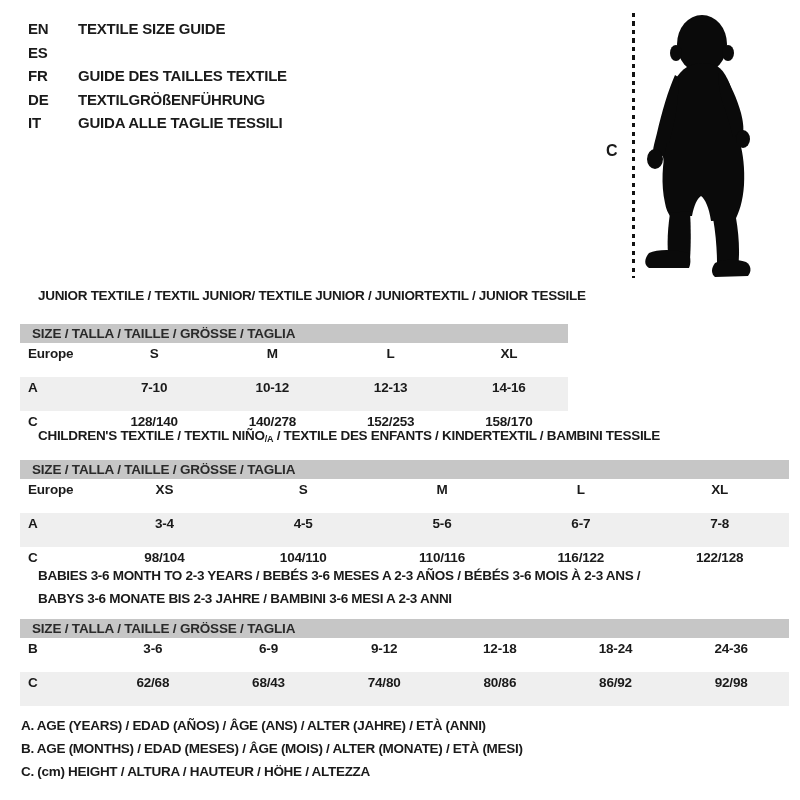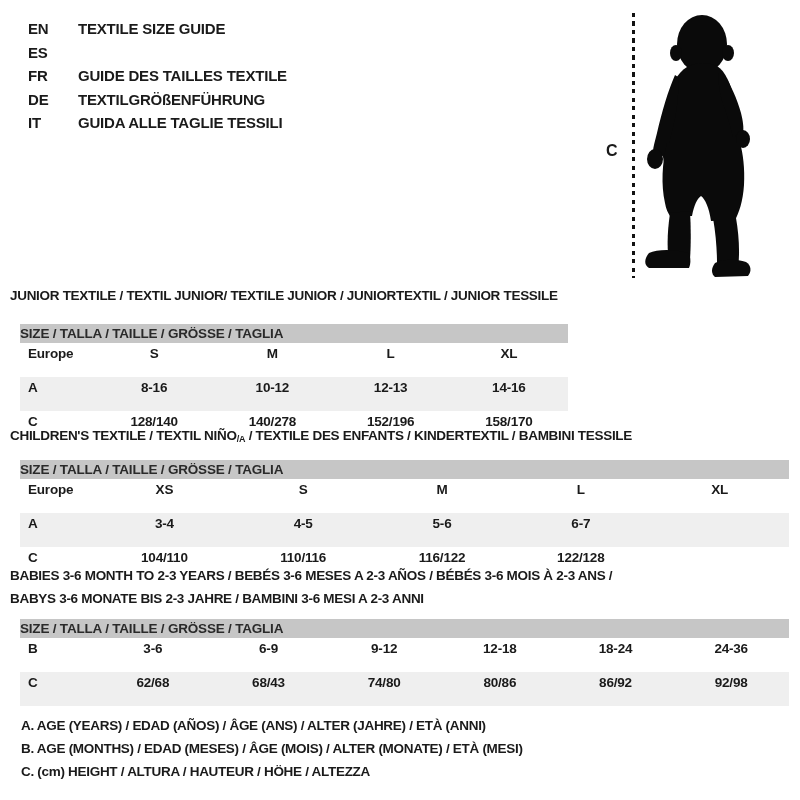--- a/index.html
+++ b/index.html
@@ -15,31 +15,31 @@
   .lang-code{width:50px;}
   
   .measure-line{
     position:absolute;left:632px;top:13px;width:3px;height:265px;
     background:repeating-linear-gradient(to bottom,#121212 0 4px,transparent 4px 8.5px);
   }
   .height-label{position:absolute;left:606px;top:142px;font-size:16px;}
   .silhouette{position:absolute;left:643px;top:13px;}
   .silhouette path,.silhouette ellipse{fill:#0a0a0a;}
   
-  .sec-heading{position:absolute;left:10px;font-size:13.5px;letter-spacing:-0.3px;white-space:nowrap;}
+  .sec-heading{position:absolute;left:38px;font-size:13.5px;letter-spacing:-0.3px;white-space:nowrap;}
   .h1{top:288px;}
   .h2{top:428px;}
   .h3{top:564px;line-height:23px;}
   .subscript{font-size:9px;vertical-align:-2px;letter-spacing:-0.2px;}
   
   .stable{position:absolute;left:20px;font-size:13.5px;}
   .t1{top:324px;width:548px;}
   .t2{top:460px;width:769px;}
   .t3{top:619px;width:769px;}
-  .size-bar{height:19px;line-height:19px;background:#c6c6c6;color:#2a2a2a;padding-left:0;}
+  .size-bar{height:19px;line-height:19px;background:#c6c6c6;color:#2a2a2a;padding-left:12px;}
   .trow{display:grid;height:34px;line-height:21px;}
   .t1 .trow{grid-template-columns:75px repeat(4,1fr);}
   .t2 .trow{grid-template-columns:75px repeat(5,1fr);}
   .t3 .trow{grid-template-columns:75px repeat(6,1fr);}
   .shaded{background:#efefef;}
   .tlabel{padding-left:8px;text-align:left;}
   .tcell{text-align:center;}
   
   .legend{position:absolute;left:21px;top:714px;font-size:13.5px;line-height:23.2px;letter-spacing:-0.3px;}
 </style>
@@ -91,30 +91,30 @@
   <div class="size-bar">SIZE / TALLA / TAILLE / GRÖSSE / TAGLIA</div>
   <div class="trow">
     <span class="tlabel">Europe</span>
     <span class="tcell">S</span>
     <span class="tcell">M</span>
     <span class="tcell">L</span>
     <span class="tcell">XL</span>
   </div>
   <div class="trow shaded">
     <span class="tlabel">A</span>
-    <span class="tcell">8-16</span>
+    <span class="tcell">7-10</span>
     <span class="tcell">10-12</span>
     <span class="tcell">12-13</span>
     <span class="tcell">14-16</span>
   </div>
   <div class="trow">
     <span class="tlabel">C</span>
     <span class="tcell">128/140</span>
     <span class="tcell">140/278</span>
-    <span class="tcell">152/196</span>
+    <span class="tcell">152/253</span>
     <span class="tcell">158/170</span>
   </div>
 </div>
 
 <div class="sec-heading h2">
   <span>CHILDREN'S TEXTILE / TEXTIL NIÑO</span><span class="subscript">/A</span><span> / TEXTILE DES ENFANTS / KINDERTEXTIL / BAMBINI TESSILE</span>
 </div>
 <div class="stable t2">
   <div class="size-bar">SIZE / TALLA / TAILLE / GRÖSSE / TAGLIA</div>
   <div class="trow">
@@ -124,23 +124,25 @@
     <span class="tcell">M</span>
     <span class="tcell">L</span>
     <span class="tcell">XL</span>
   </div>
   <div class="trow shaded">
     <span class="tlabel">A</span>
     <span class="tcell">3-4</span>
     <span class="tcell">4-5</span>
     <span class="tcell">5-6</span>
     <span class="tcell">6-7</span>
+    <span class="tcell">7-8</span>
   </div>
   <div class="trow">
     <span class="tlabel">C</span>
+    <span class="tcell">98/104</span>
     <span class="tcell">104/110</span>
     <span class="tcell">110/116</span>
     <span class="tcell">116/122</span>
     <span class="tcell">122/128</span>
   </div>
 </div>
 
 <div class="sec-heading h3">
   <div>BABIES 3-6 MONTH TO 2-3 YEARS / BEBÉS 3-6 MESES A 2-3 AÑOS / BÉBÉS 3-6 MOIS À 2-3 ANS /</div>
   <div>BABYS 3-6 MONATE BIS 2-3 JAHRE / BAMBINI 3-6 MESI A 2-3 ANNI</div>

